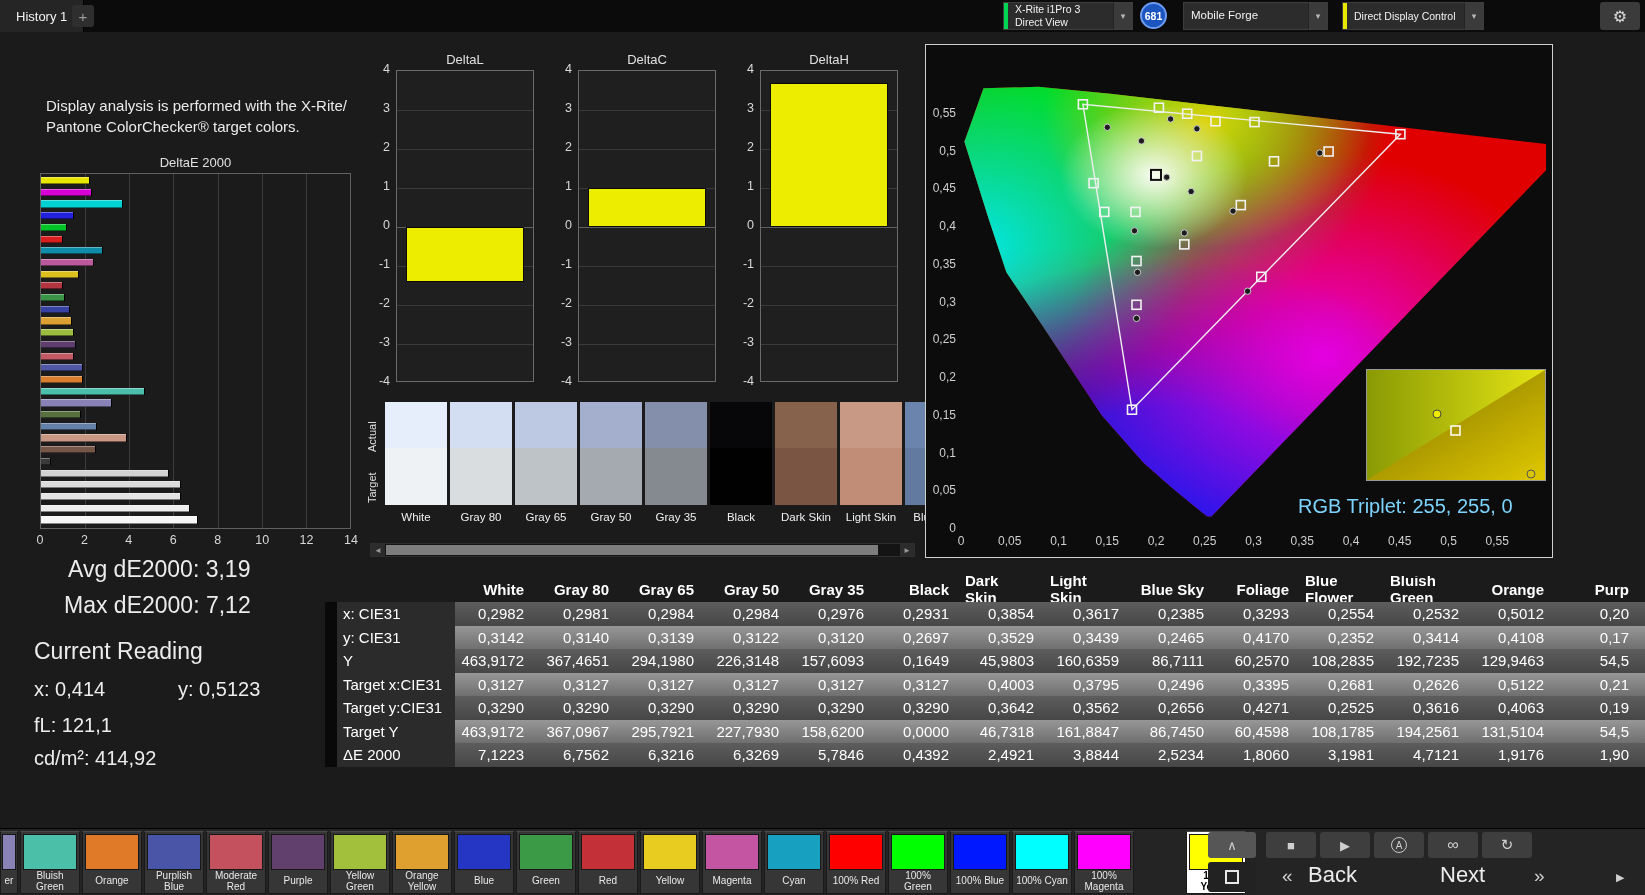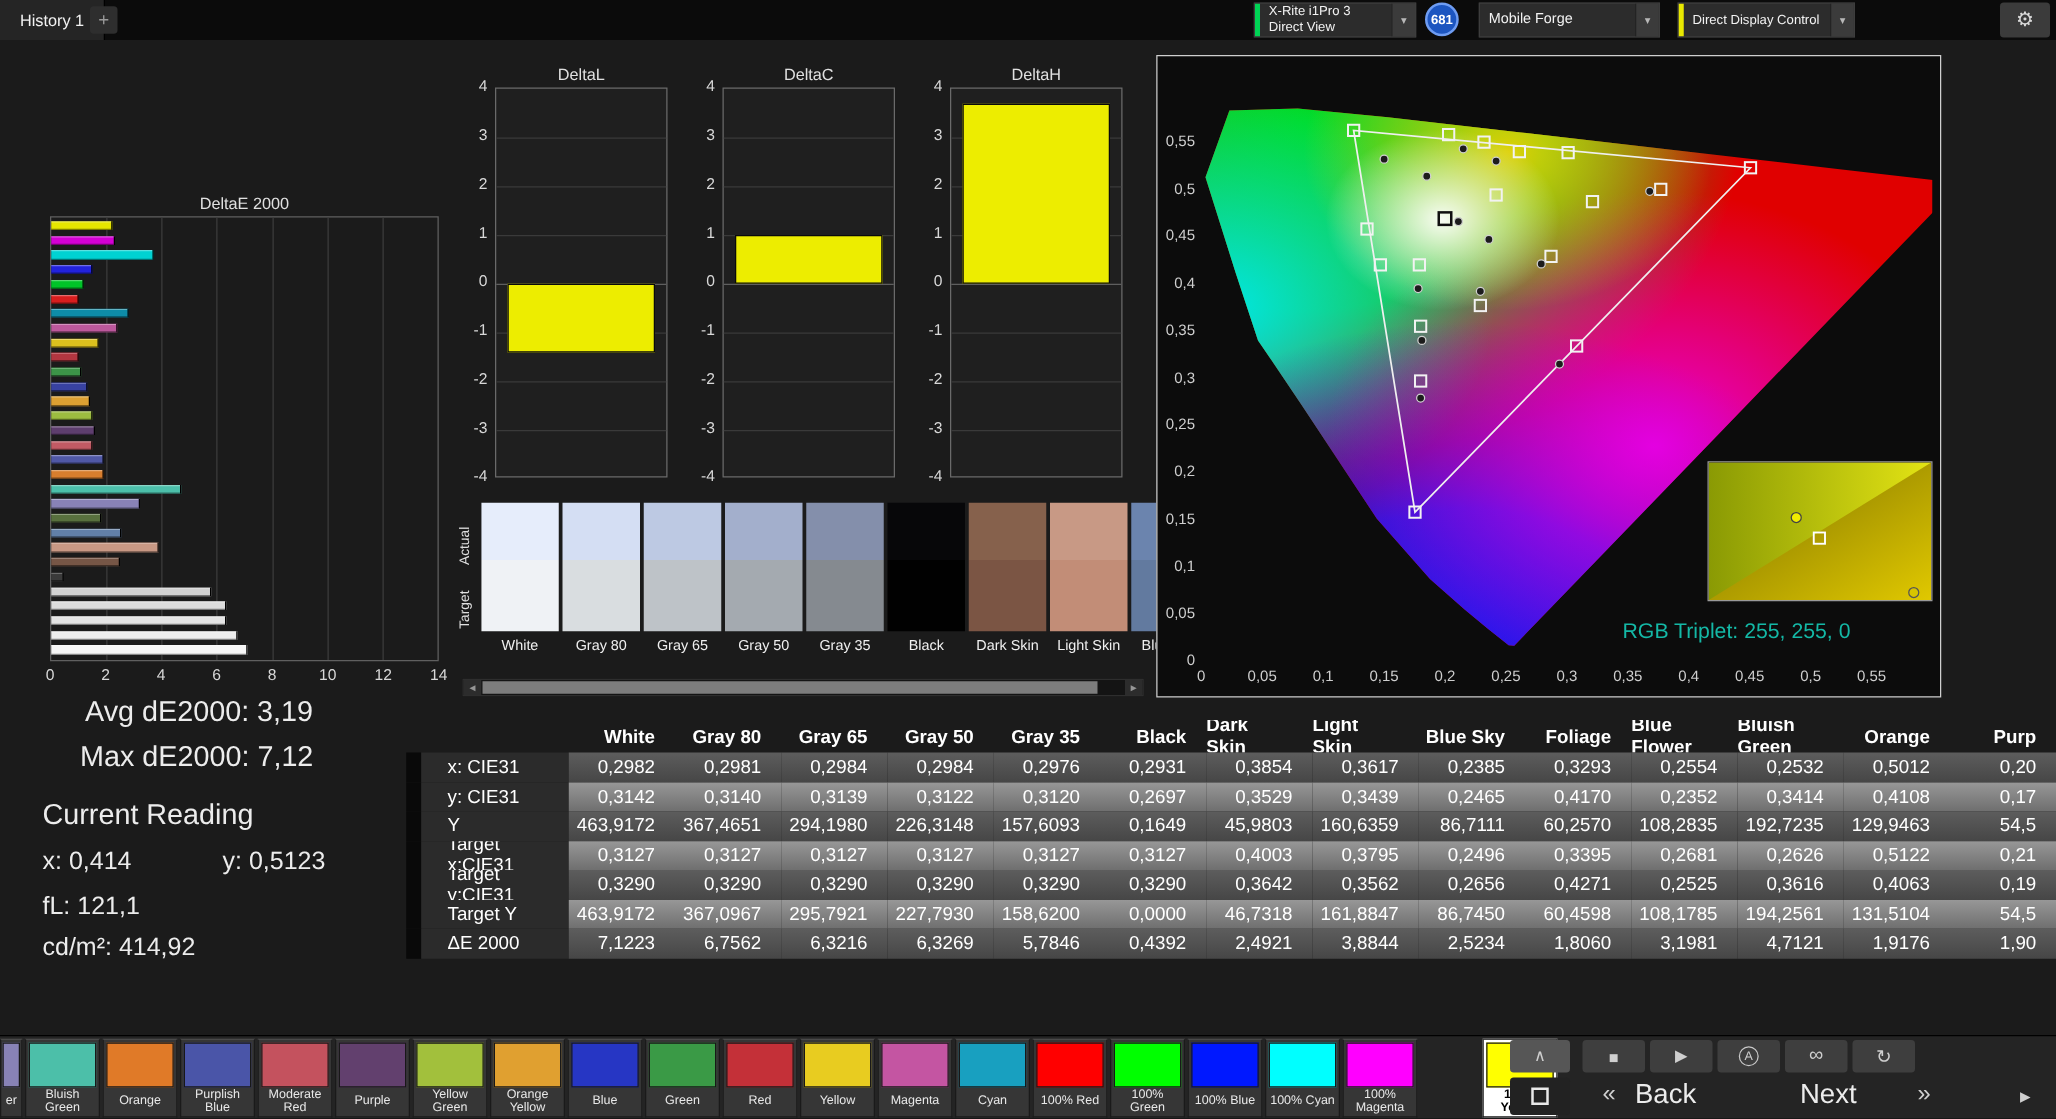--- a/index.html
+++ b/index.html
@@ -58,29 +58,29 @@
 .sarrow.left{left:0}
 .sarrow.right{right:0}
 .sthumb{position:absolute;left:15px;top:1px;width:492px;height:10px;background:#7d7d7d}
 
 
 .cie-panel{position:absolute;left:925px;top:44px;width:628px;height:514px;background:#0c0c0c;border:1px solid #cfcfcf}
 .cie-title{position:absolute;top:6px;left:0;width:100%;text-align:center;font-size:13px;color:#e4e4e4}
 .cie-xtick{position:absolute;top:489px;transform:translateX(-50%);font-size:12px;color:#cfcfcf}
 .cie-ytick{position:absolute;left:0;width:30px;text-align:right;font-size:12px;color:#cfcfcf}
 .cie-inset{position:absolute;left:440px;top:324px;width:180px;height:112px;border:1px solid #9a9a9a}
-.rgb-label{position:absolute;left:372px;top:450px;font-size:17px;color:#14b8a6}
+.rgb-label{position:absolute;left:372px;top:450px;font-size:20px;color:#7dd3fc}
 
 
 .rtable{position:absolute;left:325px;top:576px}
 .trow{display:grid;grid-template-columns:12px 118px repeat(14,85px);height:23.5px}
 .trow.thead{height:26px}
 .tc{display:flex;align-items:center;font-size:15px;color:#fff;height:100%;overflow:hidden}
 .tc.sel{background:#090909}
-.tc.rlabel{background:#2b2b2b;padding-left:21px}
+.tc.rlabel{background:#2b2b2b;padding-left:6px}
 .thead .tc{font-weight:bold;justify-content:flex-end;padding-right:16px;background:transparent}
 .thead .tc.sel,.thead .tc.rlabel{background:transparent}
 .tc.dcell{justify-content:flex-end;padding-right:16px}
 .trow.even .tc.dcell{background:linear-gradient(#5d5d5d,#464646)}
 .trow.odd .tc.dcell{background:linear-gradient(#979797,#6f6f6f)}
 
 
 .palette{position:absolute;left:0;top:828px;width:1645px;height:67px;background:#242424;border-top:1px solid #000}
 .ptile{position:absolute;top:2px;width:60px;height:63px;background:#363636;border:1px solid #1a1a1a;border-top-color:#4a4a4a;display:flex;flex-direction:column;align-items:center;overflow:hidden}
 .ptile .chip{width:54px;height:36px;margin-top:2px;border:1px solid #181818;flex:0 0 auto}
@@ -123,20 +123,21 @@
       <div class="dd-accent" id="display-accent" style="background: rgb(232, 232, 0);"></div>
       <div class="dd-text dd-single" style="font-size:10.5px">Direct Display Control</div>
       <div class="dd-chev">▾</div>
     </div>
 
     <div class="gearbtn">
         <span>⚙</span>
       </div>
   </div>
 
+  <div class="page-desc">Display analysis is performed with the X-Rite/ Pantone ColorChecker® target colors.</div>
 
   <div class="de-title">DeltaE 2000</div>
   <div class="de-plot" id="de-plot">
       <div class="vgrid" style="left: 14.2857%;"></div>
       <div class="vgrid" style="left: 28.5714%;"></div>
       <div class="vgrid" style="left: 42.8571%;"></div>
       <div class="vgrid" style="left: 57.1429%;"></div>
       <div class="vgrid" style="left: 71.4286%;"></div>
       <div class="vgrid" style="left: 85.7143%;"></div>
       <div class="de-bars">

